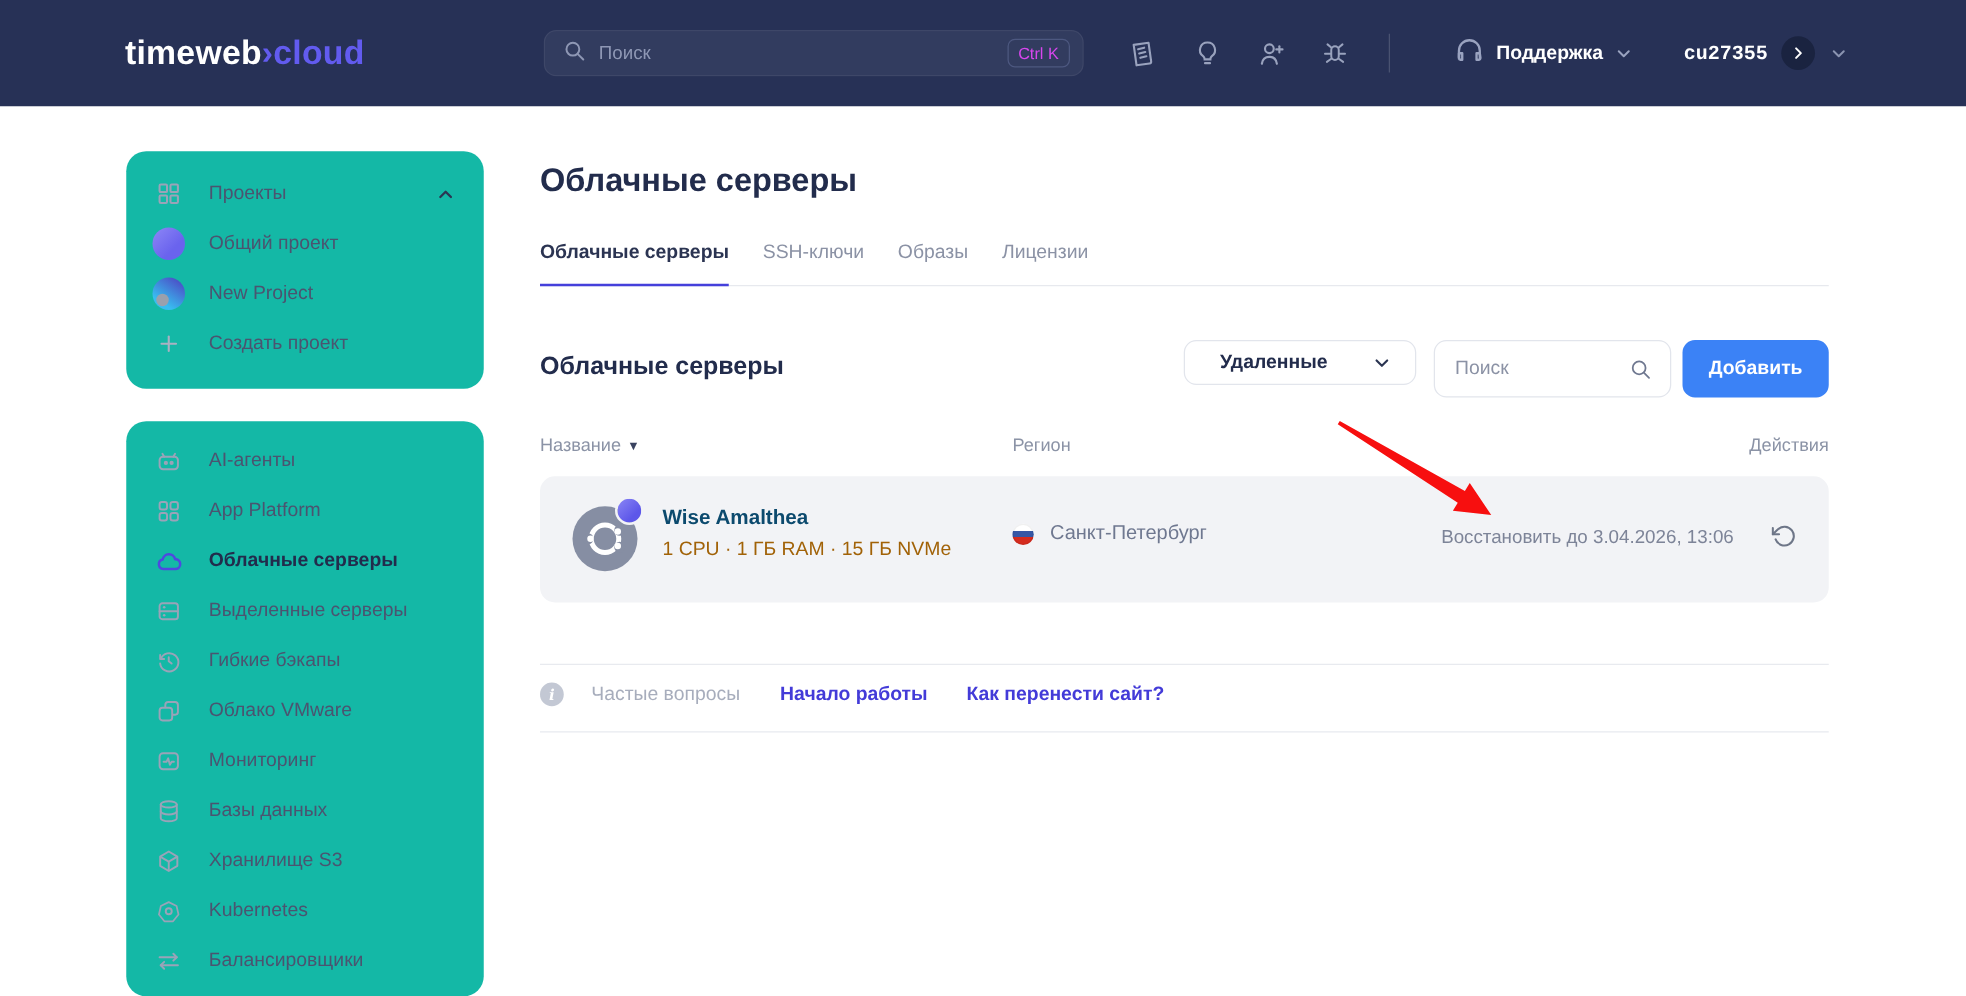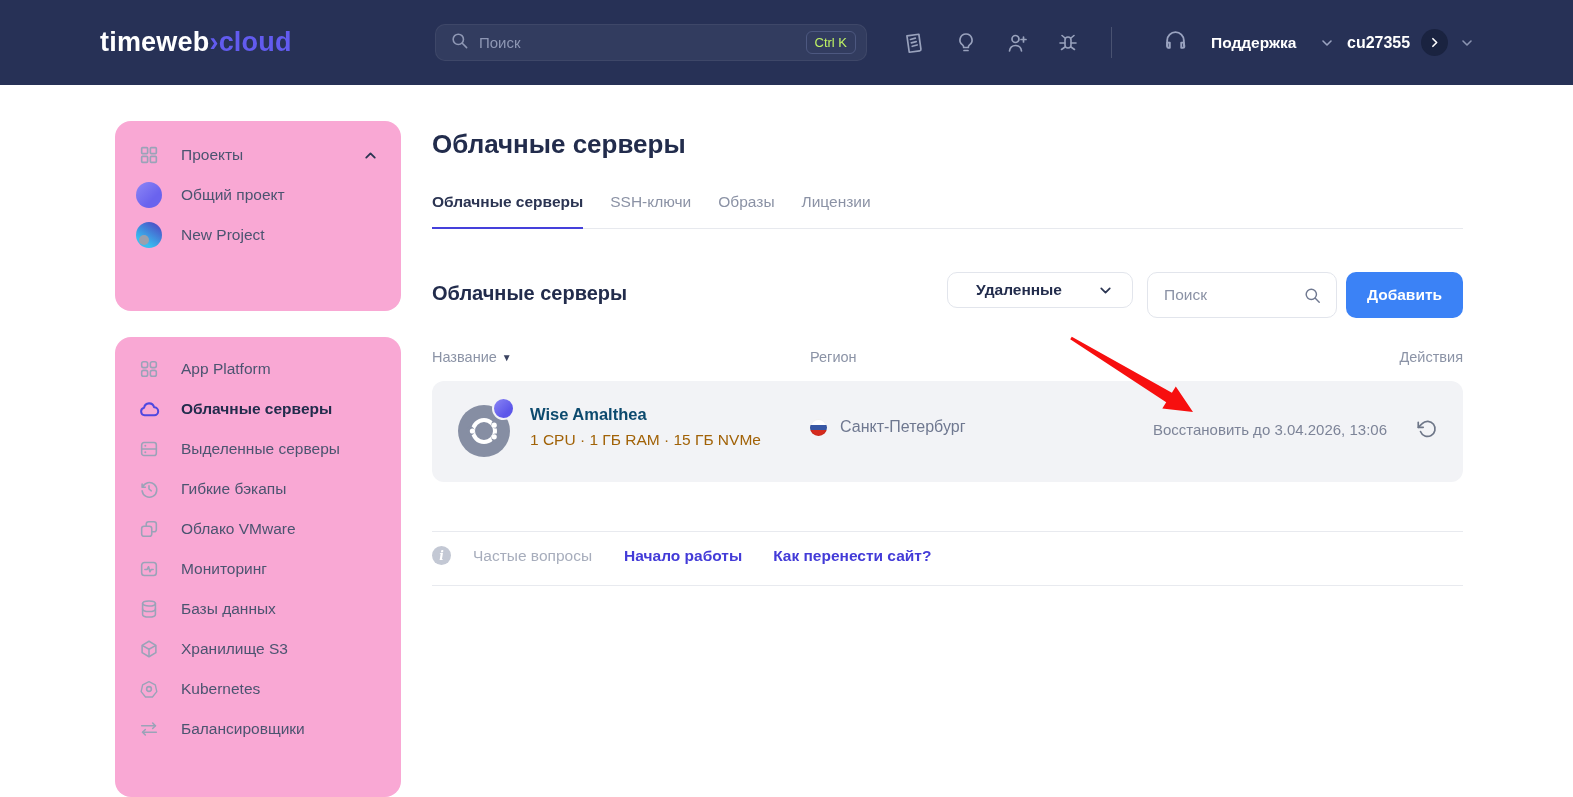--- a/index.html
+++ b/index.html
@@ -9,34 +9,34 @@
   
   .topbar { position:absolute; left:0; top:0; width:1573px; height:85px; background:#273156; }
   .logo { position:absolute; left:100px; top:0; height:85px; display:flex; align-items:center;
           font-size:27px; font-weight:700; letter-spacing:.2px; }
   .logo .w { color:#ffffff; }
   .logo .b { color:#625bef; }
   .nav-search { position:absolute; left:435px; top:24px; width:432px; height:37px;
                 background:rgba(255,255,255,.055); border:1px solid rgba(255,255,255,.06);
                 border-radius:10px; display:flex; align-items:center; padding:0 10px 0 14px; }
   .nav-search .ph { color:#8e97b4; font-size:15px; margin-left:10px; flex:1; }
-  .kbd { border:1px solid #4d5880; border-radius:6px; color:#bef264; font-size:13px;
+  .kbd { border:1px solid #4d5880; border-radius:6px; color:#d946ef; font-size:13px;
          padding:3px 8px; }
   .hicons { position:absolute; left:903px; top:0; height:85px; display:flex; align-items:center; gap:27px; }
   .hicon { width:24px; height:24px; display:flex; align-items:center; justify-content:center; cursor:pointer; }
   .vdiv { position:absolute; left:1111px; top:27px; width:1px; height:31px; background:rgba(255,255,255,.16); }
-  .support { position:absolute; left:1163px; top:0; height:85px; display:flex; align-items:center; gap:23px; cursor:pointer; }
+  .support { position:absolute; left:1163px; top:0; height:85px; display:flex; align-items:center; gap:9px; cursor:pointer; }
   .support .lbl { color:#ffffff; font-size:15.5px; font-weight:600; }
-  .account { position:absolute; left:1347px; top:0; height:85px; display:flex; align-items:center; gap:11px; cursor:pointer; }
+  .account { position:absolute; left:1347px; top:0; height:85px; display:flex; align-items:center; gap:11px; cursor:pointer;font-family:Liberation Mono, monospace; }
   .account .id { color:#ffffff; font-size:16px; font-weight:700; }
   .acc-circle { width:27px; height:27px; border-radius:50%; background:#1a2340;
                 display:flex; align-items:center; justify-content:center; }
 
   
-  .card { position:absolute; left:115px; width:286px; background:#f9a8d4; border-radius:16px; }
+  .card { position:absolute; left:101px; width:286px; background:#14b8a6; border-radius:16px; }
   .card1 { top:121px; height:190px; padding:14px 22px 0 22px; }
   .card2 { top:337px; height:460px; padding:12px 22px 0 22px; }
   .srow { height:40px; display:flex; align-items:center; gap:20px; cursor:pointer; }
   .srow .ic { width:24px; height:24px; display:flex; align-items:center; justify-content:center; flex:none; }
   .srow .lab { font-size:15.5px; color:#4b5470; white-space:nowrap; }
   .srow.active .lab { color:#222c4c; font-weight:600; }
   .srow .spacer { flex:1; }
   .avatar-sm { width:26px; height:26px; border-radius:50%; flex:none; }
   .av-purple { background:linear-gradient(135deg,#8d87f6 0%,#6a63ee 65%); }
   .av-blue   { background:linear-gradient(215deg,#4a55c9 15%,#38bdf0 75%); position:relative; overflow:hidden; }
@@ -206,23 +206,43 @@
         <span class="avatar-sm av-purple"></span>
       </span>
     <span class="lab">Общий проект</span>
   </div>
   <div class="srow">
     <span class="ic">
         <span class="avatar-sm av-blue"></span>
       </span>
     <span class="lab">New Project</span>
   </div>
+  <div class="srow">
+    <span class="ic">
+      <svg width="20" height="20" viewBox="0 0 24 24" fill="none" stroke="#aab1c2" stroke-width="2" stroke-linecap="round">
+          <line x1="12" y1="5" x2="12" y2="19"></line>
+          <line x1="5" y1="12" x2="19" y2="12"></line>
+        </svg>
+    </span>
+    <span class="lab">Создать проект</span>
+  </div>
 </div>
 
 <div class="card card2">
+  <div class="srow">
+    <span class="ic">
+      <svg width="22" height="22" viewBox="0 0 24 24" fill="none" stroke="#9aa3b8" stroke-width="1.7" stroke-linecap="round">
+          <rect x="4" y="8" width="16" height="11" rx="3"></rect>
+          <circle cx="9.5" cy="13.5" r="1" fill="#9aa3b8"></circle>
+          <circle cx="14.5" cy="13.5" r="1" fill="#9aa3b8"></circle>
+          <path d="M8 8 6.5 5.5M16 8l1.5-2.5"></path>
+        </svg>
+    </span>
+    <span class="lab">AI-агенты</span>
+  </div>
   <div class="srow">
     <span class="ic">
       <svg width="22" height="22" viewBox="0 0 24 24" fill="none" stroke="#9aa3b8" stroke-width="1.7">
           <rect x="4" y="4" width="6.5" height="6.5" rx="2"></rect>
           <rect x="13.5" y="4" width="6.5" height="6.5" rx="2"></rect>
           <rect x="4" y="13.5" width="6.5" height="6.5" rx="2"></rect>
           <rect x="13.5" y="13.5" width="6.5" height="6.5" rx="2"></rect>
         </svg>
     </span>
     <span class="lab">App Platform</span>

